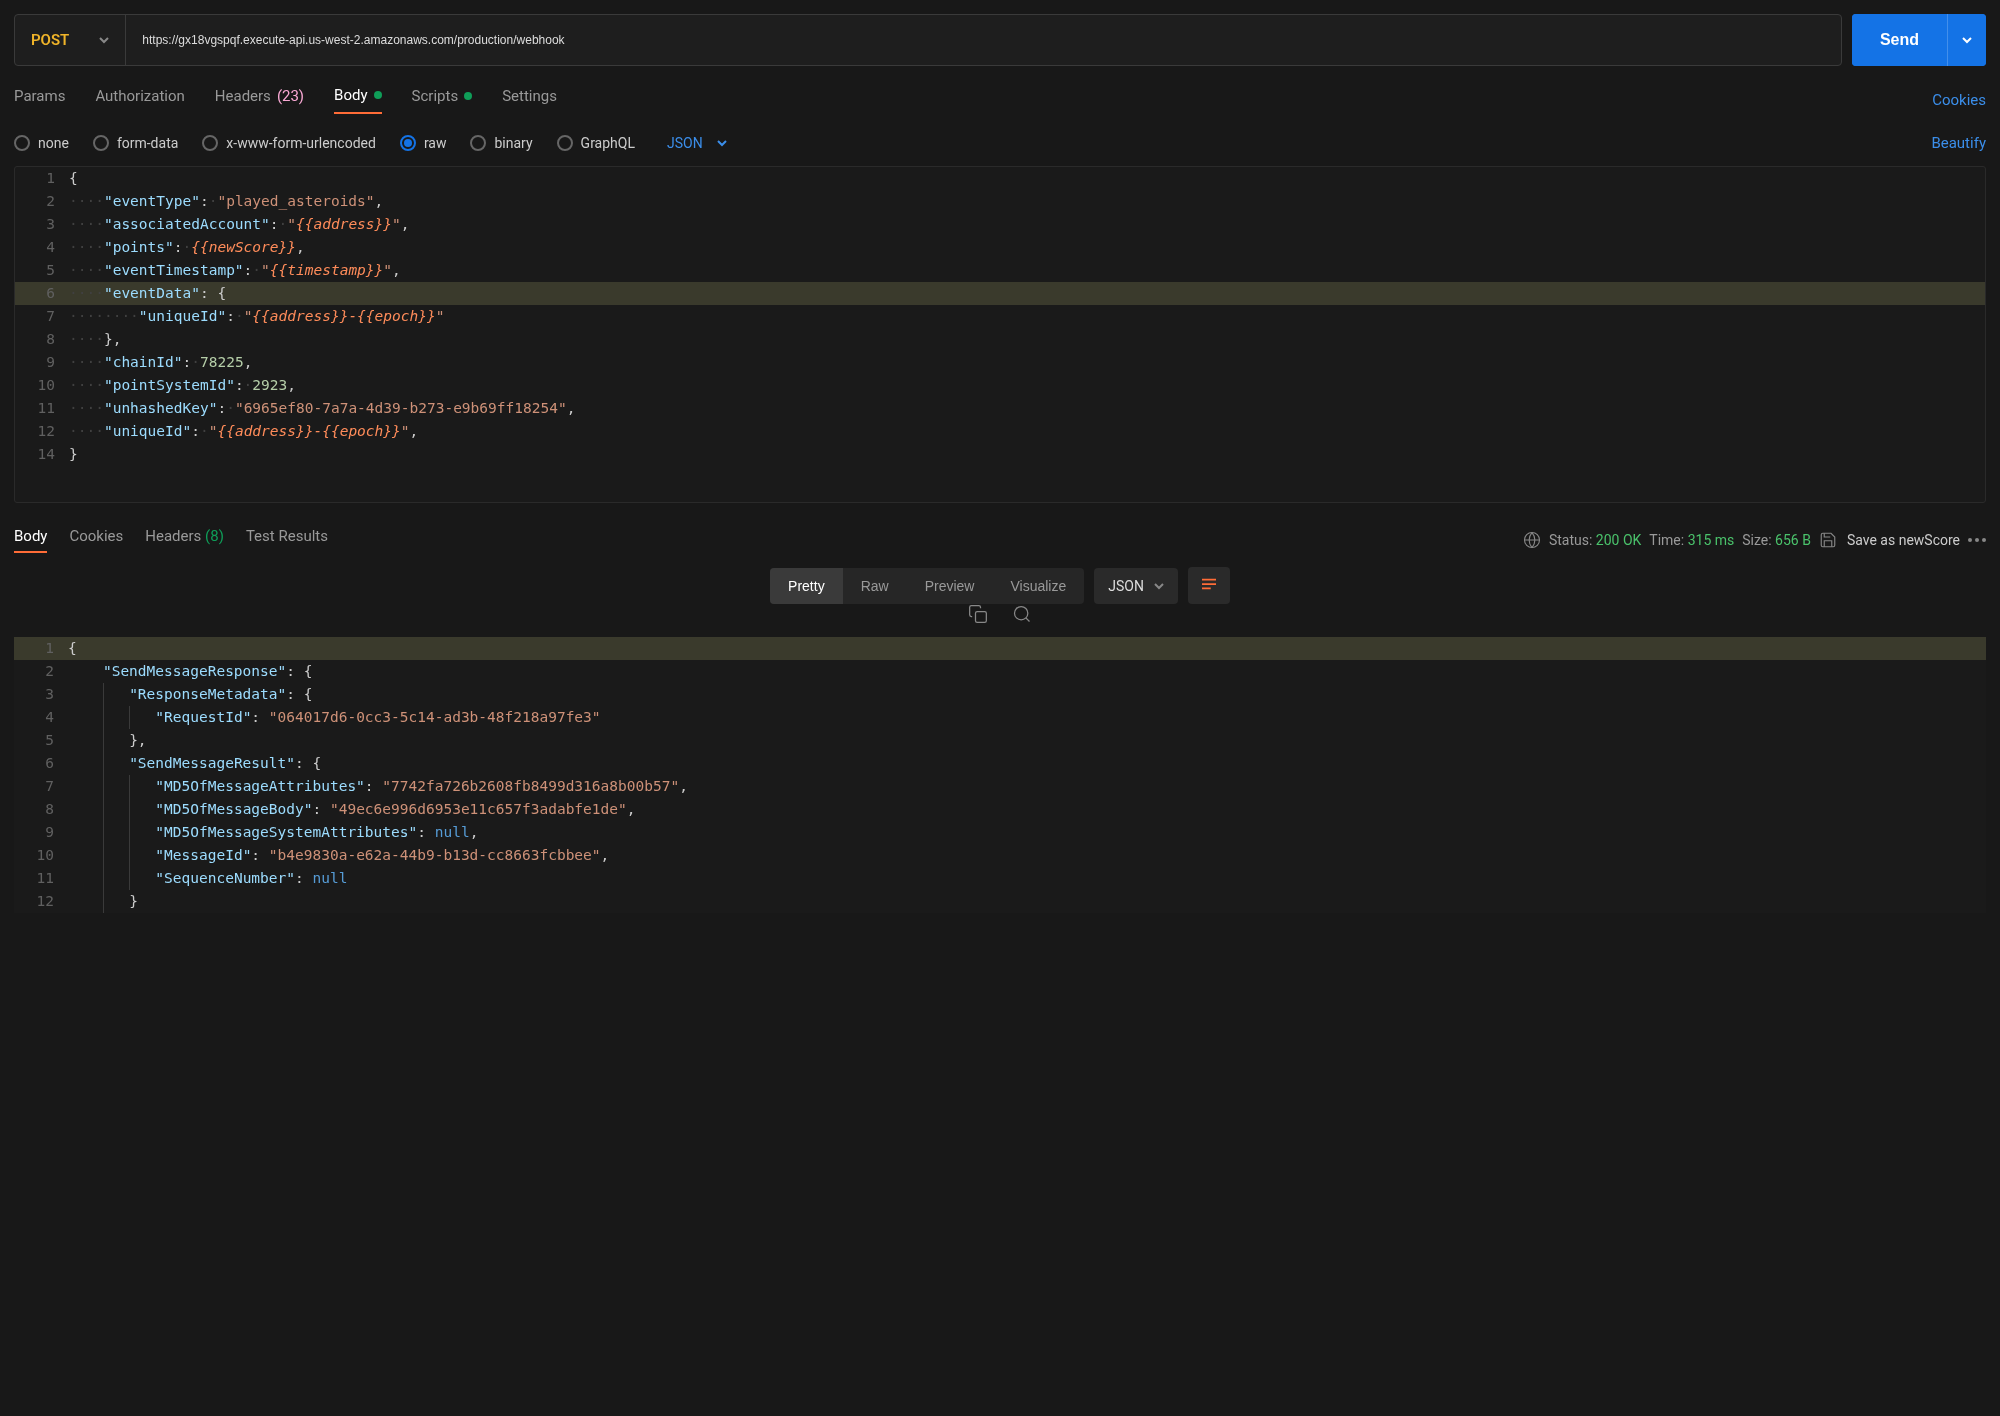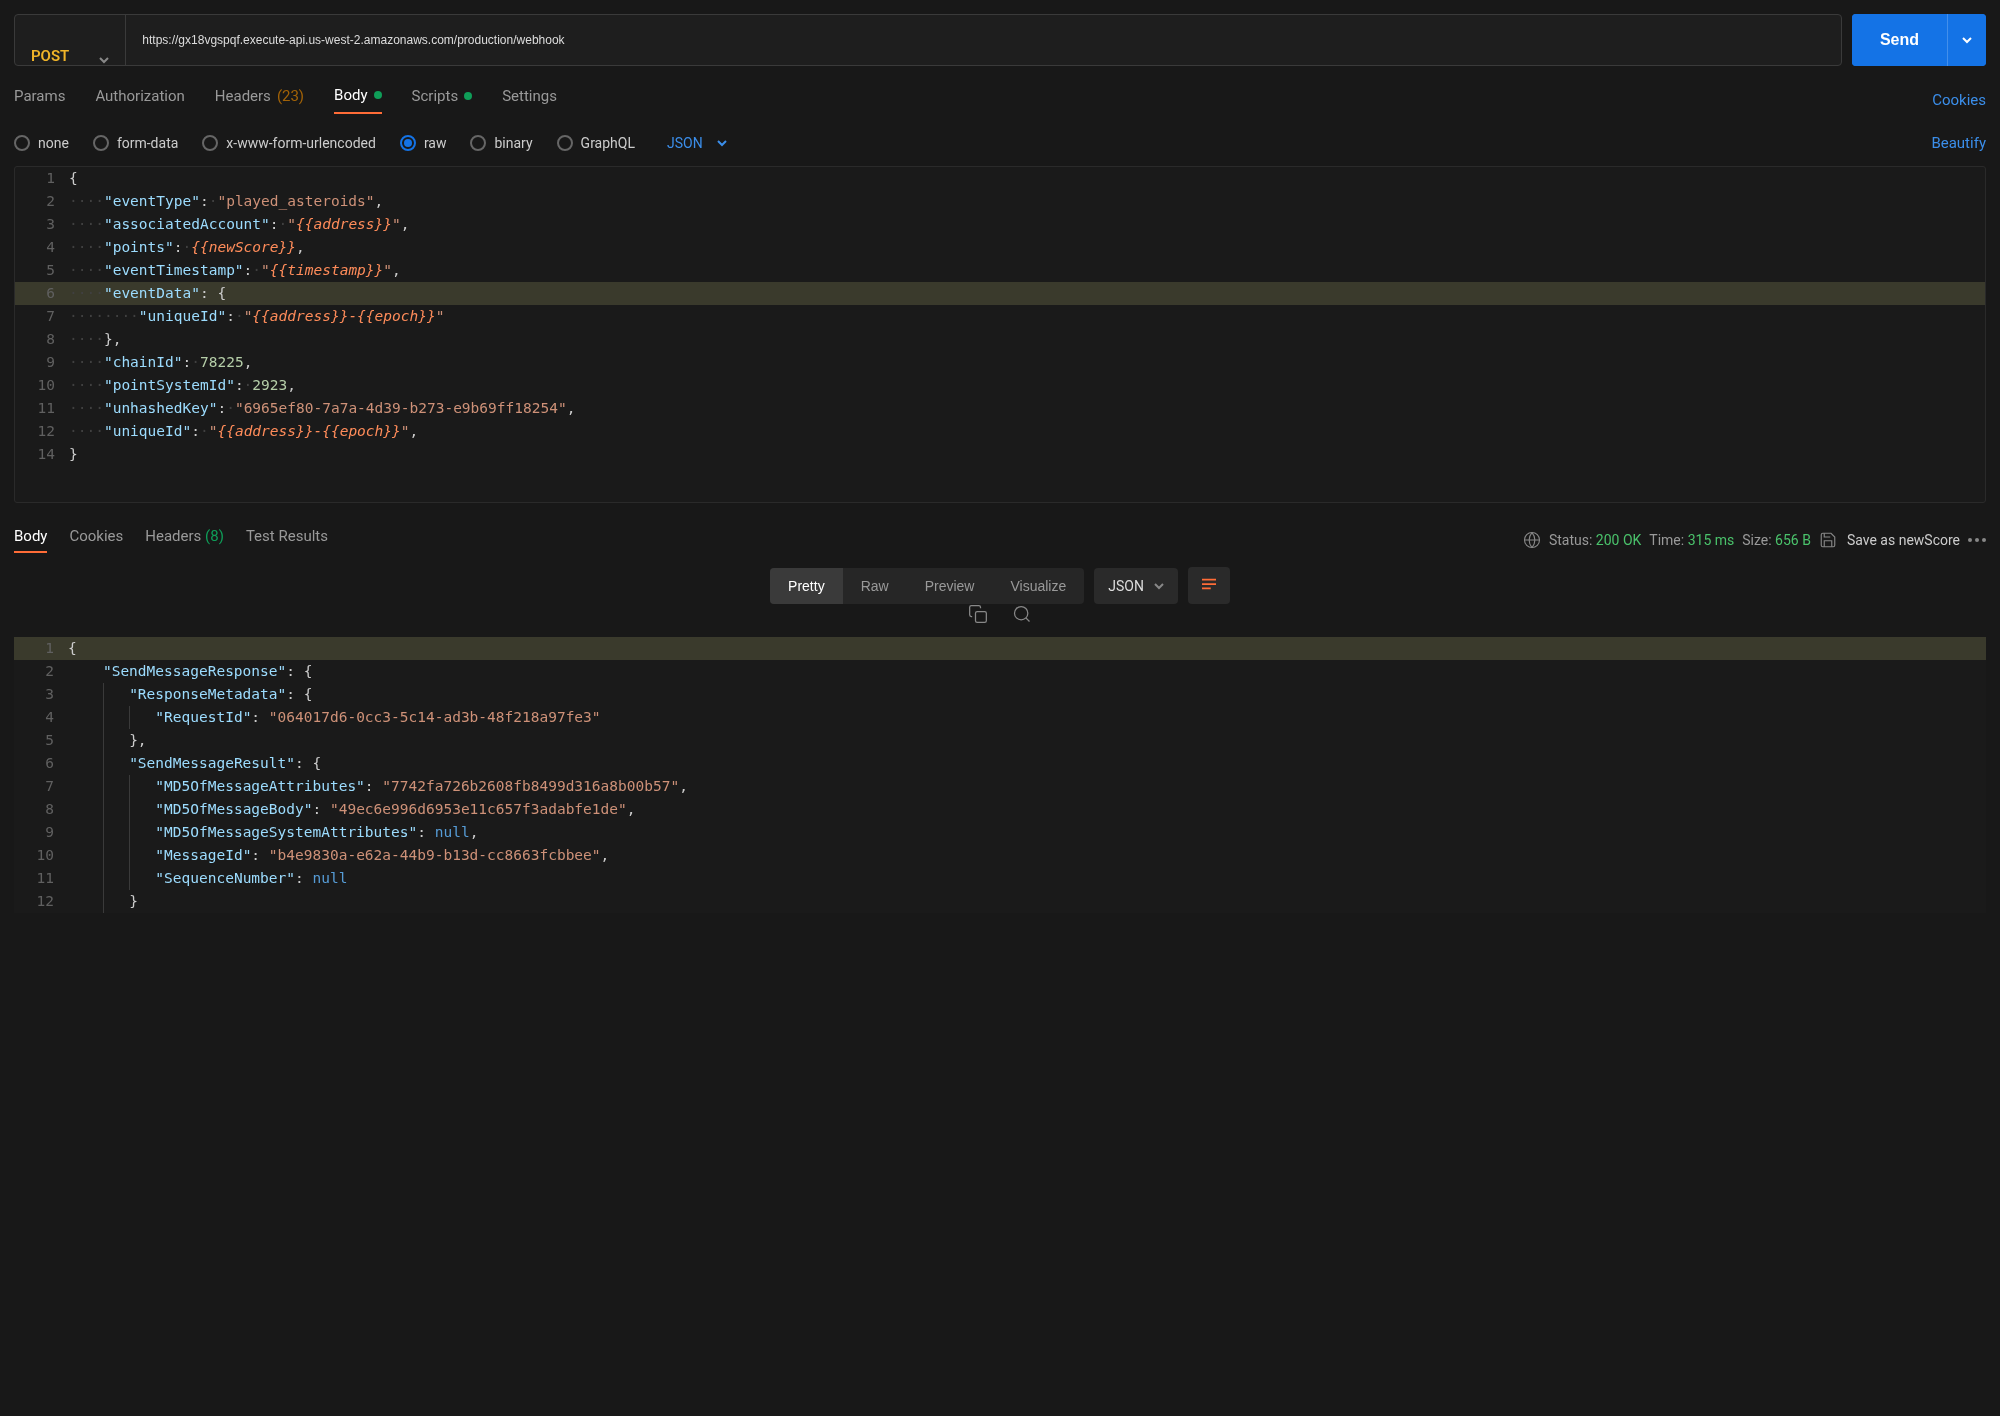--- a/index.html
+++ b/index.html
@@ -17,21 +17,21 @@
 }
 .method-url {
   display: flex;
   flex: 1;
   border: 1px solid #3a3a3a;
   border-radius: 4px;
   background: #1e1e1e;
 }
 .method-select {
   display: flex;
-  align-items: flex-end;
+  align-items: center;
   gap: 30px;
   padding: 0 16px;
   color: #f0b429;
   font-weight: 600;
   border-right: 1px solid #3a3a3a;
   cursor: pointer;
   font-size: 15px;
 }
 .chevron-down { width: 10px; height: 10px; fill: none; stroke: #888; stroke-width: 2; }
 .url-input {
@@ -85,21 +85,21 @@
   padding-bottom: 8px;
   display: flex;
   align-items: center;
   gap: 6px;
   font-size: 15px;
 }
 .tab.active {
   color: #fff;
   border-bottom: 2px solid #ff6c37;
 }
-.tab .count { color: #a16207; }
+.tab .count { color: #f9a8d4; }
 .dot-indicator {
   width: 8px;
   height: 8px;
   border-radius: 50%;
   display: inline-block;
 }
 .dot-green { background: #0f9d58; }
 .cookies-link { color: #3b8eea; cursor: pointer; font-size: 15px; }
 .body-type-row {
   display: flex;

